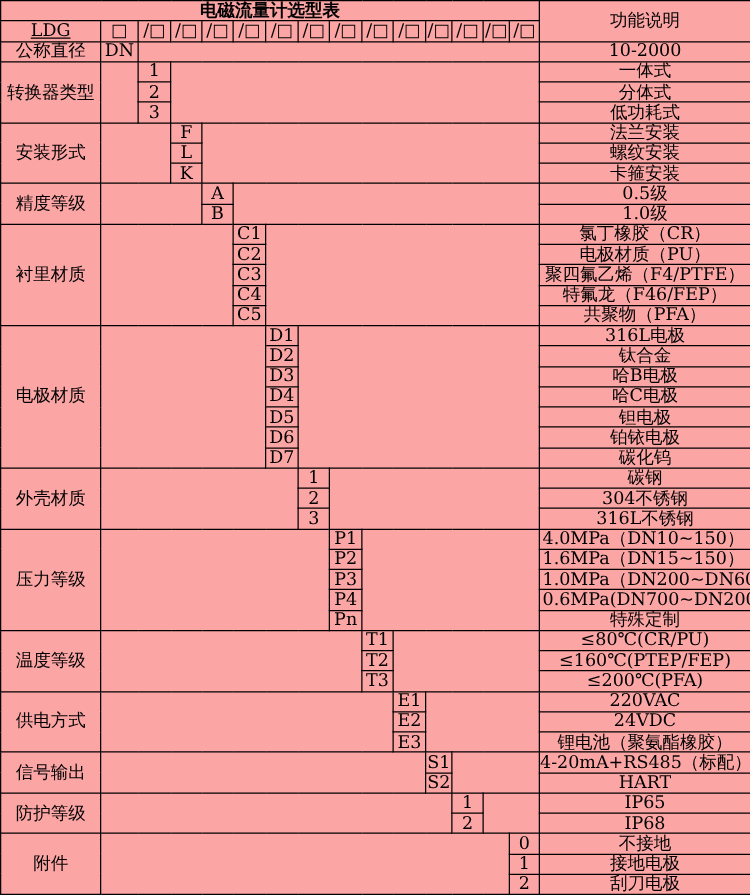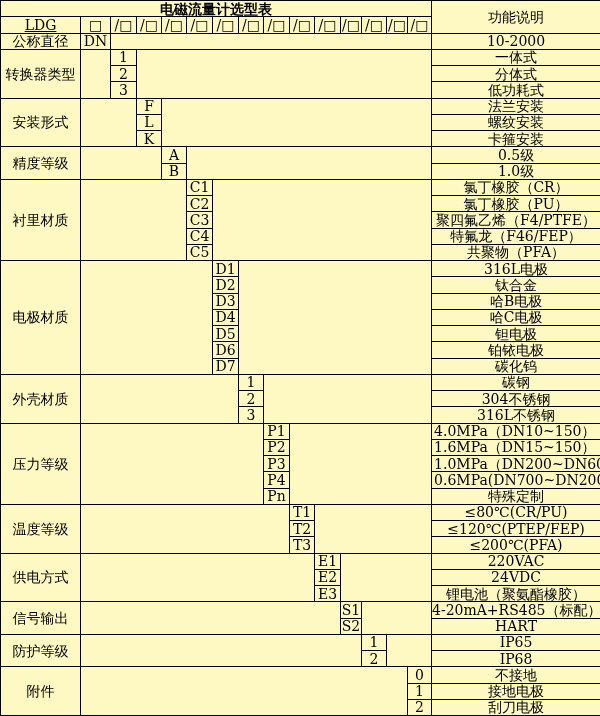--- a/index.html
+++ b/index.html
@@ -1,16 +1,16 @@
 <!DOCTYPE html>
 <html><head>
 <meta charset="utf-8">
 <style>
   html,body{margin:0;padding:0;background:#fff;}
-  .sheet{width:600px;height:716px;background:#fef9c3;overflow:hidden;}
+  .sheet{width:600px;height:716px;background:#fca5a5;overflow:hidden;}
   table.sel{
     width:600px;height:716px;
     border-collapse:collapse;table-layout:fixed;
     font-family:"DejaVu Serif","Liberation Serif",serif;
     color:#000;
   }
   table.sel td{
     border:1px solid #000;
     text-align:center;vertical-align:middle;
     font-size:14px;line-height:1;
@@ -121,21 +121,21 @@
         </tr>
         <tr>
           <td class="cat" rowspan="5">衬里材质</td>
           <td class="spacer" rowspan="5" colspan="4"></td>
           <td class="code">C1</td>
           <td class="spacer" rowspan="5" colspan="9"></td>
           <td class="func">氯丁橡胶（CR）</td>
         </tr>
         <tr>
           <td class="code">C2</td>
-          <td class="func">氯丁橡胶（PU）</td>
+          <td class="func">电极材质（PU）</td>
         </tr>
         <tr>
           <td class="code">C3</td>
           <td class="func">聚四氟乙烯（F4/PTFE）</td>
         </tr>
         <tr>
           <td class="code">C4</td>
           <td class="func">特氟龙（F46/FEP）</td>
         </tr>
         <tr>
@@ -213,21 +213,21 @@
         </tr>
         <tr>
           <td class="cat" rowspan="3">温度等级</td>
           <td class="spacer" rowspan="3" colspan="8"></td>
           <td class="code">T1</td>
           <td class="spacer" rowspan="3" colspan="5"></td>
           <td class="func">≤80℃(CR/PU)</td>
         </tr>
         <tr>
           <td class="code">T2</td>
-          <td class="func">≤120℃(PTEP/FEP)</td>
+          <td class="func">≤160℃(PTEP/FEP)</td>
         </tr>
         <tr>
           <td class="code">T3</td>
           <td class="func">≤200℃(PFA)</td>
         </tr>
         <tr>
           <td class="cat" rowspan="3">供电方式</td>
           <td class="spacer" rowspan="3" colspan="9"></td>
           <td class="code">E1</td>
           <td class="spacer" rowspan="3" colspan="4"></td>

